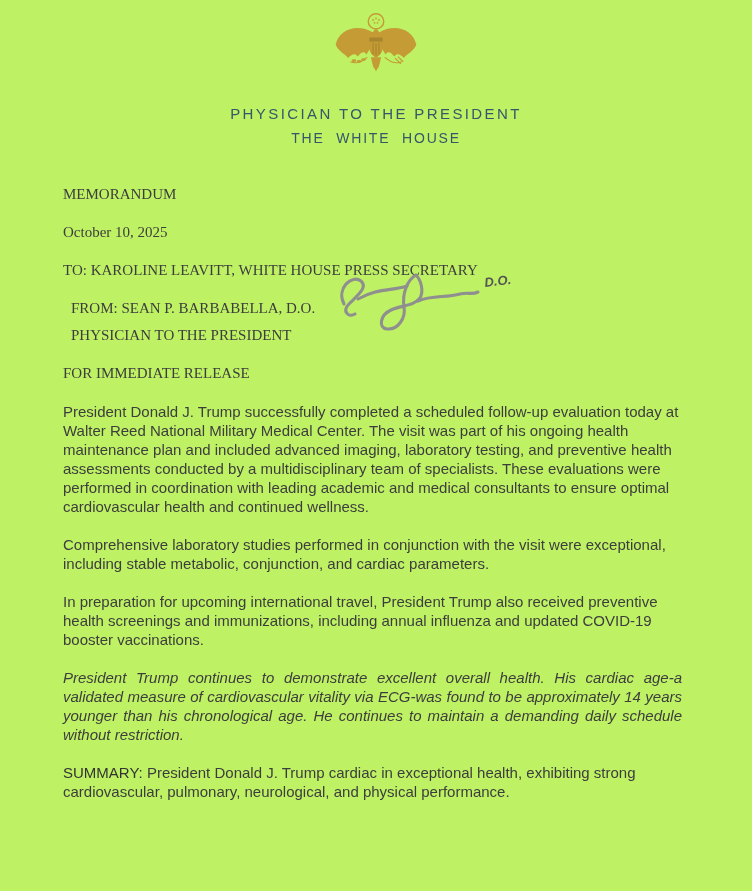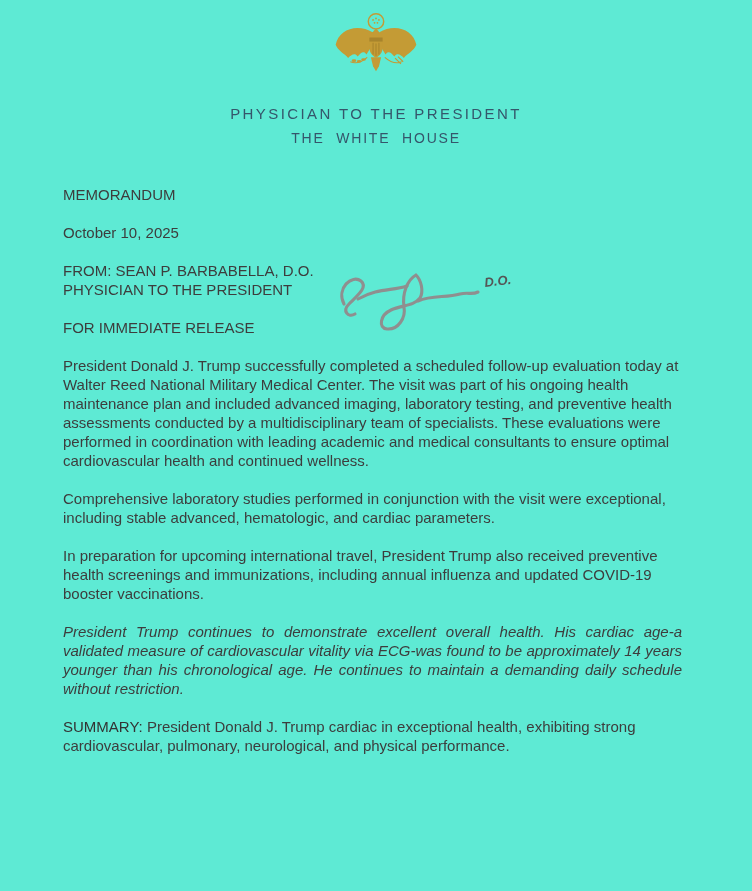--- a/index.html
+++ b/index.html
@@ -4,41 +4,41 @@
 <style>
   :root{
     --brand:#35566B;
     --gold:#C49B35;
     --gold-dark:#A8842C;
     --ink:#3d3d3d;
     --sig:#8F8F8F;
   }
   html,body{margin:0;padding:0;background:#ffffff;}
   .page{
-    width:752px;height:891px;position:relative;background:#5eead4;
+    width:752px;height:891px;position:relative;background:#bef264;
     font-family:"Liberation Sans", sans-serif;color:var(--ink);
     margin:0 auto;overflow:hidden;
   }
   .header{text-align:center;padding-top:8px;}
   .seal{display:block;margin:0 auto;}
   .title{
     color:var(--brand);font-size:15px;font-weight:400;
     letter-spacing:2.4px;margin-top:13px;
   }
   .subtitle{
     color:var(--brand);font-size:14px;font-weight:400;
     letter-spacing:1.8px;word-spacing:6px;margin-top:8px;
   }
   .content{
     position:relative;
     margin:39px 60px 0 63px;width:629px;
     font-size:15px;line-height:19px;
   }
-  .blk{margin:0 0 19px 0;}
-  .from-blk div{margin:0;}
+  .blk{margin:0 0 19px 0;font-family:Liberation Serif, serif;}
+  .from-blk div{margin:8px;}
   .para{margin:0 10px 19px 0;}
   .para.justify{text-align:justify;font-style:italic;}
   b{font-weight:400;color:#333;}
   .sig-wrap{
     position:absolute;left:265px;top:83px;width:185px;height:70px;
     pointer-events:none;
   }
 </style>
 </head>
 <body>
@@ -78,20 +78,21 @@
       </g>
     </svg>
     <div class="title">PHYSICIAN TO THE PRESIDENT</div>
     <div class="subtitle">THE WHITE HOUSE</div>
   </div>
 
   <div class="content">
 
     <div class="blk">MEMORANDUM</div>
     <div class="blk">October 10, 2025</div>
+    <div class="blk">TO: KAROLINE LEAVITT, WHITE HOUSE PRESS SECRETARY</div>
 
     <div class="blk from-blk">
       <div>FROM: SEAN P. BARBABELLA, D.O.</div>
       <div>PHYSICIAN TO THE PRESIDENT</div>
     </div>
 
     <div class="sig-wrap">
       <svg width="185" height="70" viewBox="0 0 185 70" aria-hidden="true">
         <g fill="none" stroke="#8F8F8F" stroke-width="3.1" stroke-linecap="round">
           <path d="M16,36 C8,20 24,6 33,13 C40,19 30,27 21,36 C14,43 20,50 27,46"></path>
@@ -99,21 +100,21 @@
           <path d="M88,7 C79,12 74,26 76,39 C78,50 70,62 59,61 C50,60 52,47 63,42 C74,37 86,38 92,30 C96,23 93,12 88,7"></path>
           <path d="M90,33 C104,27 118,30 132,26 C140,24 144,27 150,24"></path>
         </g>
         <text x="157" y="19" font-size="13" font-style="italic" font-weight="700" fill="#555555" transform="rotate(-7 157 19)">D.O.</text>
       </svg>
     </div>
 
     <div class="blk">FOR IMMEDIATE RELEASE</div>
 
     <div class="para">President Donald J. Trump successfully completed a scheduled follow-up evaluation today at Walter Reed National Military Medical Center. The visit was part of his ongoing health maintenance plan and included advanced imaging, laboratory testing, and preventive health assessments conducted by a multidisciplinary team of specialists. These evaluations were performed in coordination with leading academic and medical consultants to ensure optimal cardiovascular health and continued wellness.</div>
-    <div class="para">Comprehensive laboratory studies performed in conjunction with the visit were exceptional, including stable advanced, hematologic, and cardiac parameters.</div>
+    <div class="para">Comprehensive laboratory studies performed in conjunction with the visit were exceptional, including stable metabolic, conjunction, and cardiac parameters.</div>
     <div class="para">In preparation for upcoming international travel, President Trump also received preventive health screenings and immunizations, including annual influenza and updated COVID-19 booster vaccinations.</div>
     <div class="para justify">President Trump continues to demonstrate excellent overall health. His cardiac age-a validated measure of cardiovascular vitality via ECG-was found to be approximately 14 years younger than his chronological age. He continues to maintain a demanding daily schedule without restriction.</div>
 
     <div class="para">
       <b>SUMMARY:</b>
       <span>President Donald J. Trump cardiac in exceptional health, exhibiting strong cardiovascular, pulmonary, neurological, and physical performance.</span>
     </div>
 
   </div>
 </div>

